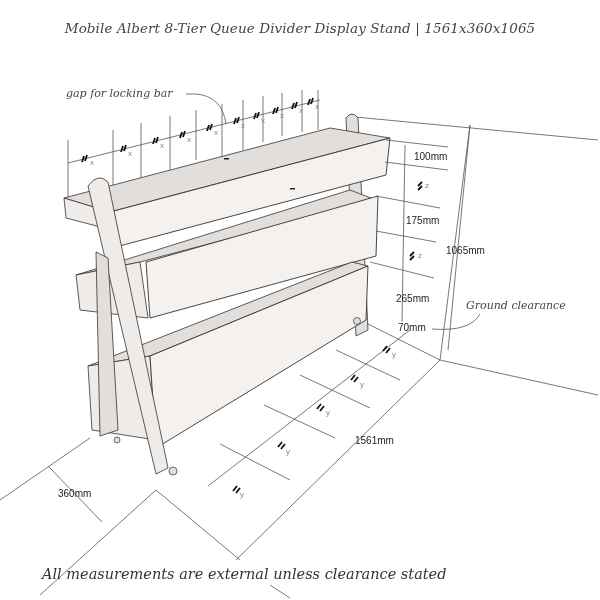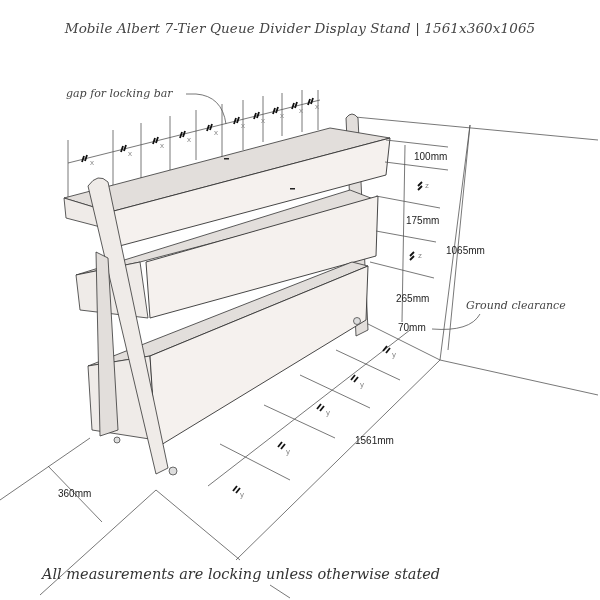--- a/index.html
+++ b/index.html
@@ -13,21 +13,21 @@
   .wood { fill:#efebe8; stroke:#333; stroke-width:0.8; }
   .wood2 { fill:#e2dedb; stroke:#333; stroke-width:0.8; }
   .wood3 { fill:#d5d1ce; stroke:#333; stroke-width:0.8; }
   .front { fill:#f5f1ee; stroke:#333; stroke-width:0.9; }
   .tick { stroke:#111; stroke-width:1.8; }
   .tl { font-family:"Liberation Sans", sans-serif; font-size:8px; fill:#888; }
 </style>
 </head>
 <body>
 
-<div id="title">Mobile Albert 7-Tier Queue Divider Display Stand | 1561x360x1065</div>
+<div id="title">Mobile Albert 8-Tier Queue Divider Display Stand | 1561x360x1065</div>
 
 <svg width="600" height="600" viewBox="0 0 600 600">
 
   <g>
     <line class="ln" x1="355" y1="117" x2="598" y2="140"></line>
     <line class="ln" x1="470" y1="125" x2="440" y2="360"></line>
     <line class="ln" x1="440" y1="360" x2="598" y2="395"></line>
     <line class="ln" x1="360" y1="320" x2="440" y2="360"></line>
   </g>
 
@@ -189,13 +189,13 @@
 
   <g>
     <line class="ln" x1="0" y1="500" x2="90" y2="438"></line>
     <line class="ln" x1="40" y1="595" x2="156" y2="490"></line>
     <line class="ln" x1="48" y1="466" x2="102" y2="522"></line>
     <line class="ln" x1="270" y1="585" x2="290" y2="598"></line>
     <text class="dim" x="58" y="497">360mm</text>
   </g>
 </svg>
 
-<div id="footer">All measurements are locking unless otherwise stated</div>
+<div id="footer">All measurements are external unless clearance stated</div>
 
 </body></html>

